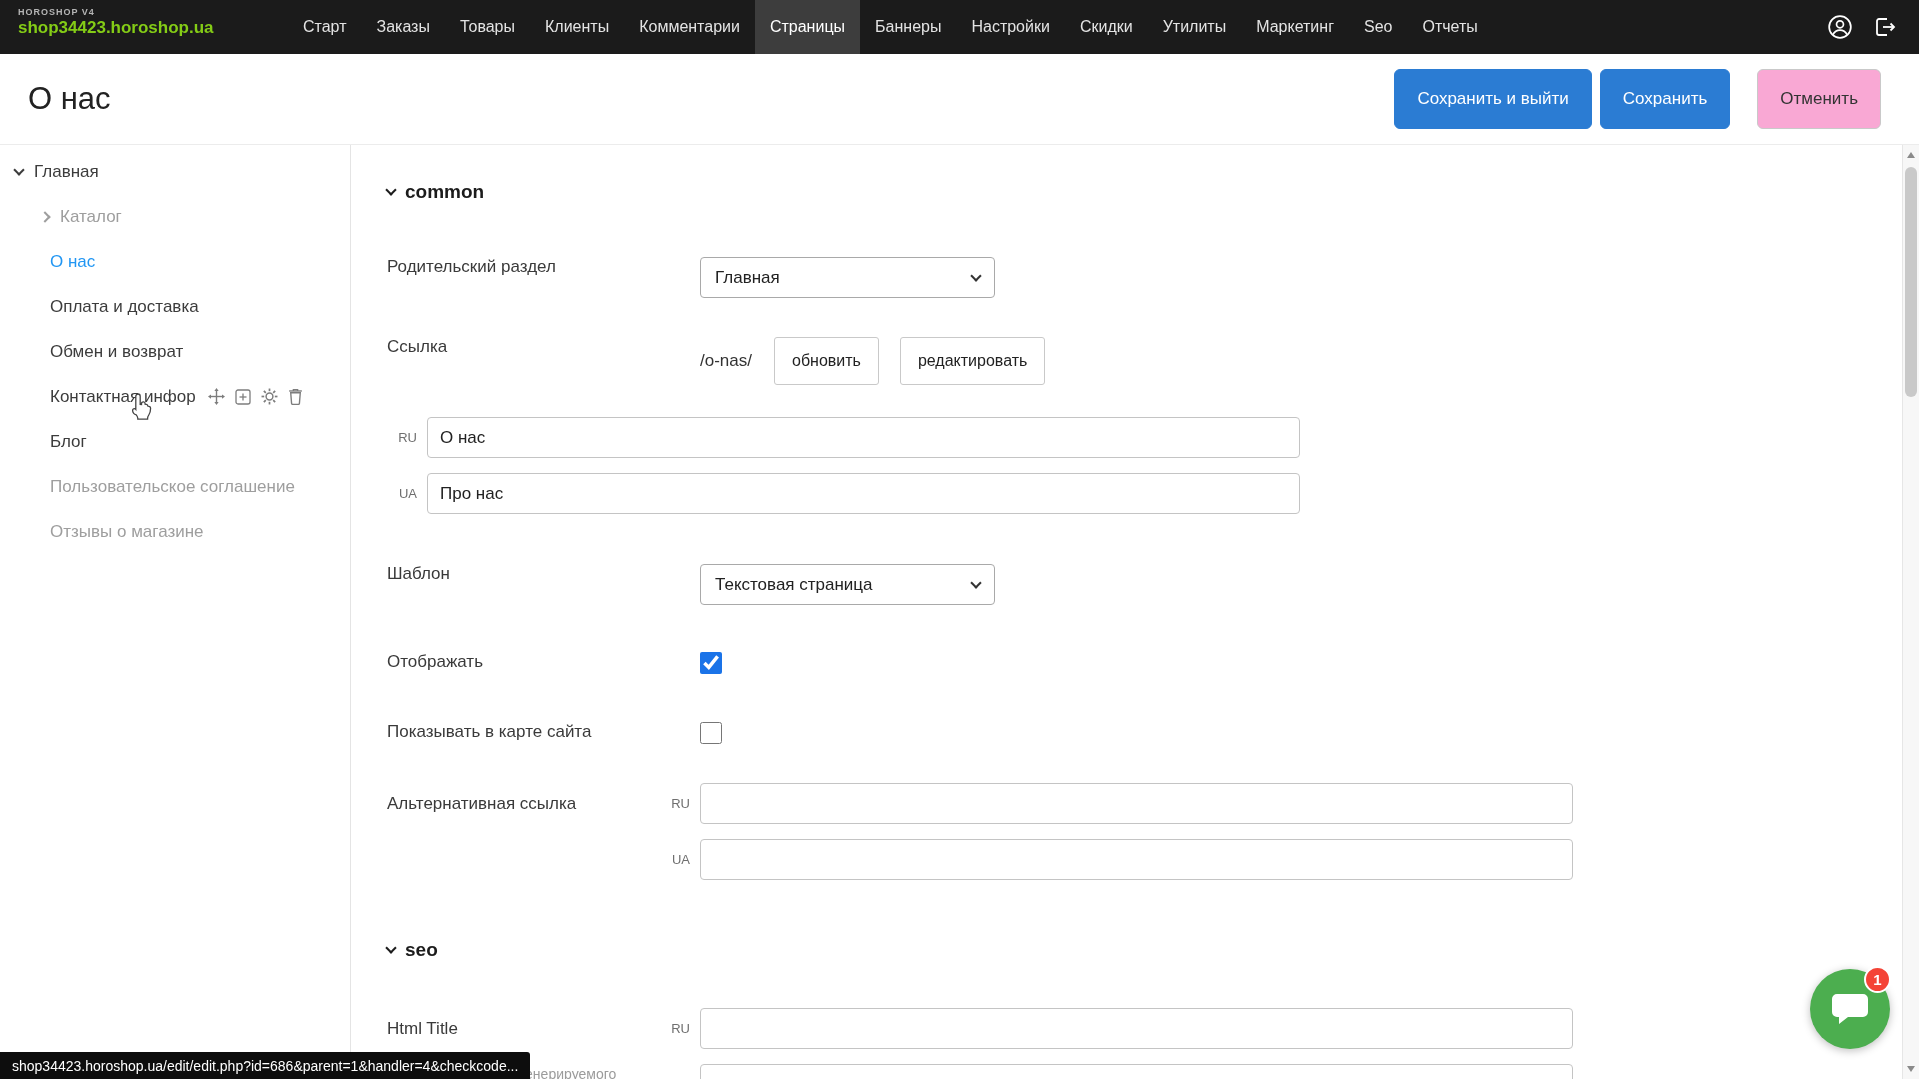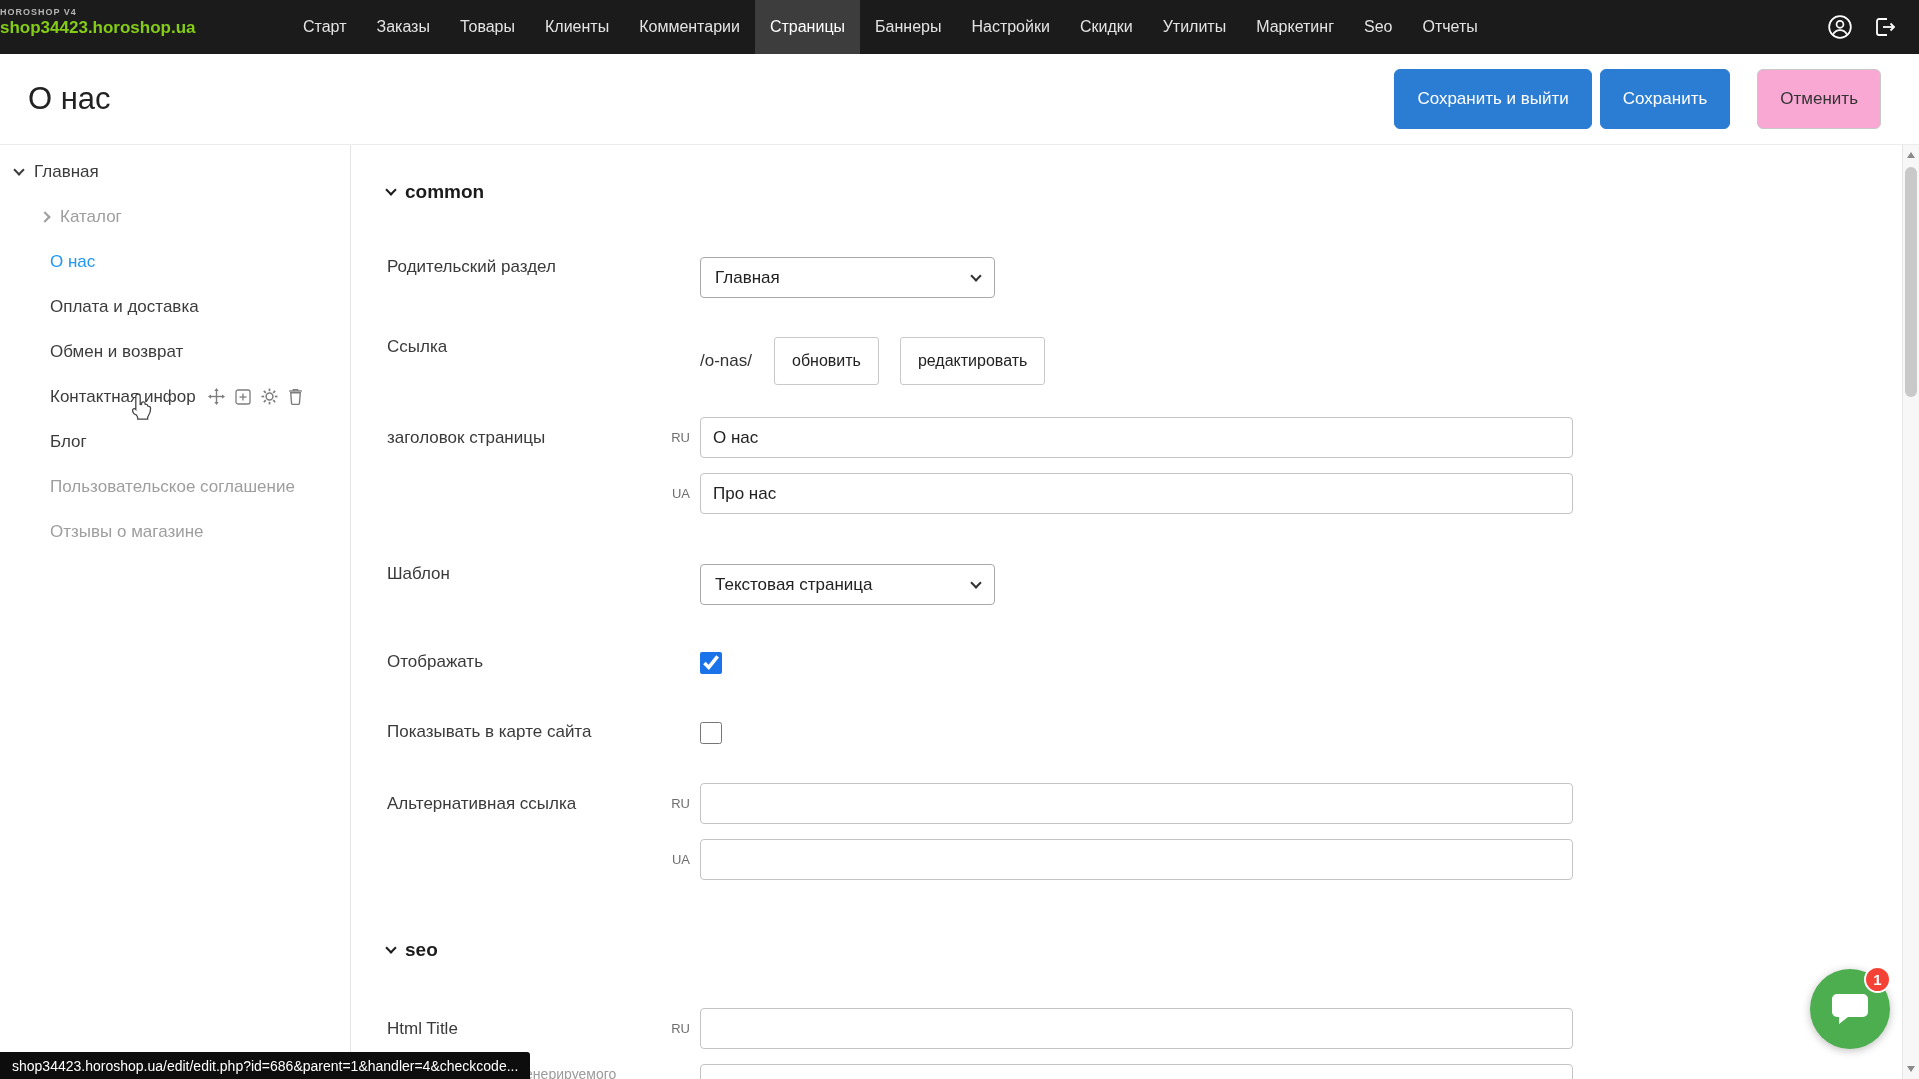--- a/index.html
+++ b/index.html
@@ -1,21 +1,21 @@
 <!DOCTYPE html>
 <html><head>
 <meta charset="utf-8">
 <style>
   * { margin:0; padding:0; box-sizing:border-box; }
   html,body { width:1919px; height:1079px; overflow:hidden; background:#fff;
               font-family:"Liberation Sans", sans-serif; }
 
   
   .topbar { height:54px; background:#1b1b1b; display:flex; align-items:stretch; position:relative; }
-  .logo { padding:7px 0 0 0; width:240px; cursor:default; }
+  .logo { padding:7px 0 0 18px; width:240px; cursor:default; }
   .logo-small { font-size:9px; letter-spacing:1px; color:#b5b5b5; font-weight:bold; }
   .logo-domain { font-size:17px; color:#84cc16; font-weight:bold; margin-top:1px; }
   .menu { display:flex; align-items:stretch; margin-left:48px; }
   .menu-item { display:flex; align-items:center; padding:0 15px; color:#e3e3e3; font-size:16px; cursor:pointer; white-space:nowrap; }
   .menu-item.active { background:#3d3d3d; color:#fff; }
   .topbar-icons { margin-left:auto; display:flex; align-items:center; gap:20px; padding-right:22px; }
   .tb-icon { display:flex; align-items:center; cursor:pointer; }
 
   
   .pagehead { height:91px; display:flex; align-items:center; padding:0 38px 0 28px; border-bottom:1px solid #ececec; }
@@ -239,21 +239,20 @@
       <div class="flabel">Ссылка</div>
       <div class="lang-tag"></div>
       <div class="linkrow">
         <span class="link-path">/o-nas/</span>
         <button class="mini-btn">обновить</button>
         <button class="mini-btn">редактировать</button>
       </div>
     </div>
 
     <div class="frow top" style="margin-top:32px;">
-      <div class="flabel">заголовок страницы</div>
       <div>
         <div style="display:flex;">
           <span class="lang-tag">RU</span>
           <input class="tinput" value="О нас" style="">
         </div>
         <div class="stackgap"></div>
         <div style="display:flex;">
           <span class="lang-tag">UA</span>
           <input class="tinput" value="Про нас" style="">
         </div>

